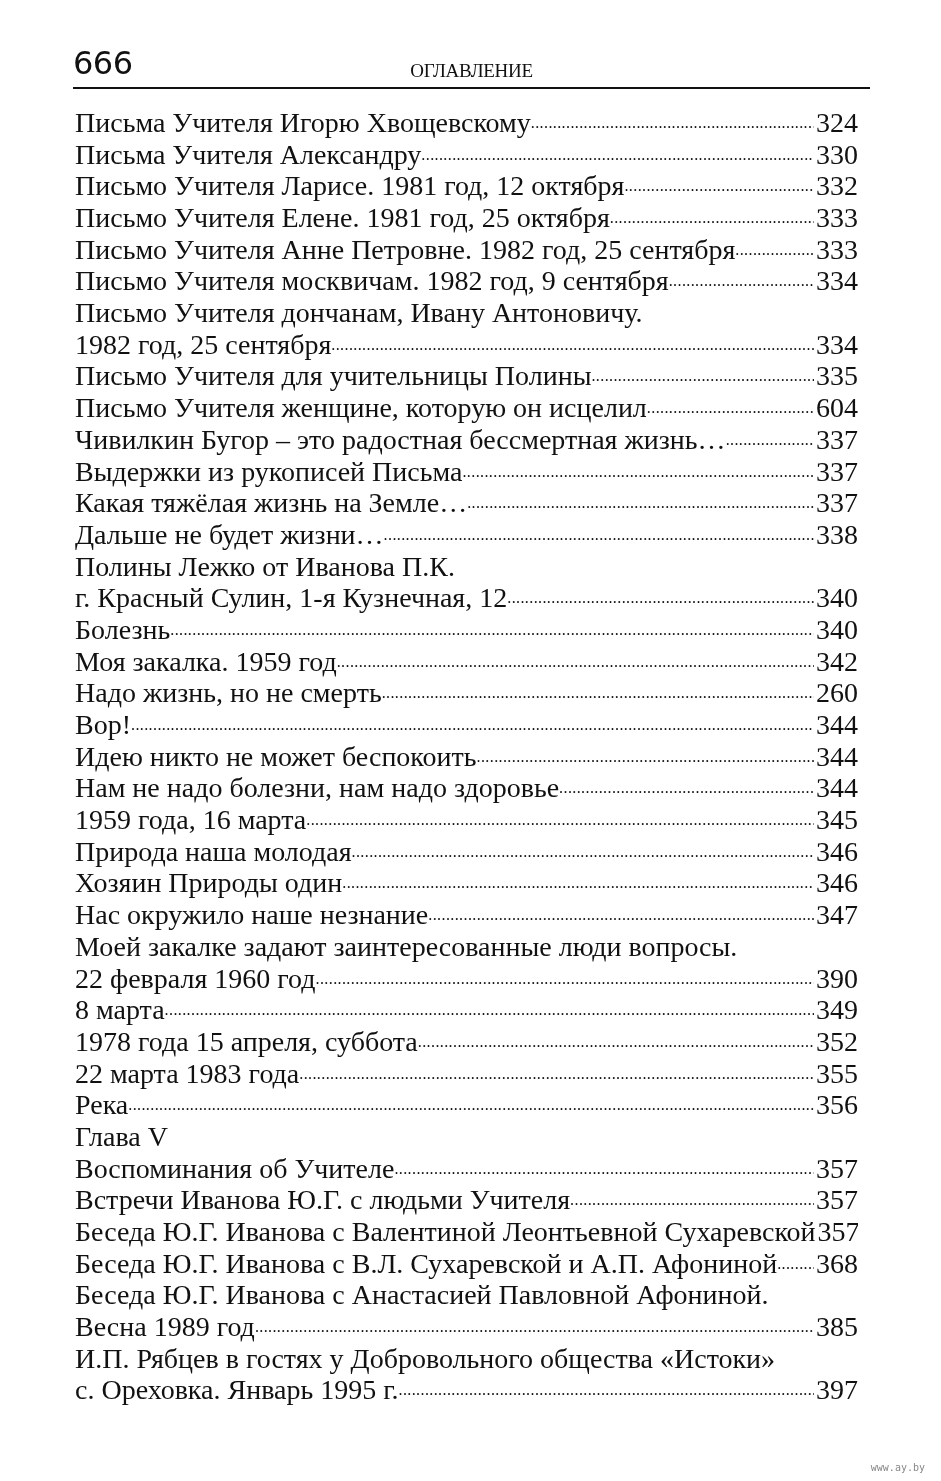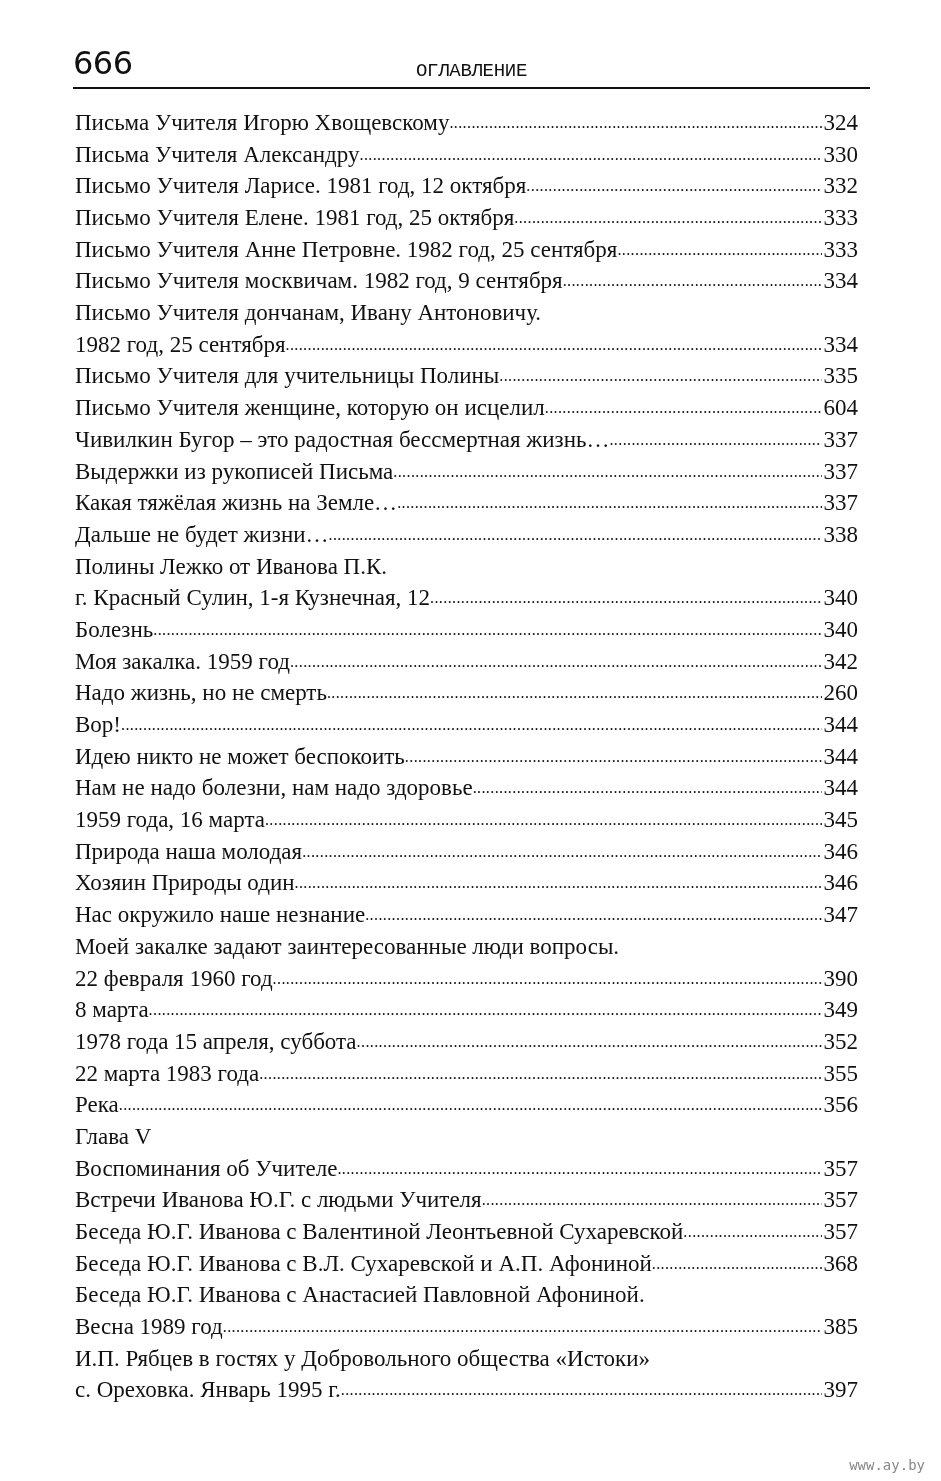--- a/index.html
+++ b/index.html
@@ -3,44 +3,44 @@
   <meta charset="utf-8">
   <style>
     html, body { margin: 0; padding: 0; background: #ffffff; }
     body { width: 941px; height: 1481px; position: relative; overflow: hidden; color: #111; }
     .page-number {
       position: absolute; left: 73px; top: 44px;
       font-family: "DejaVu Sans", sans-serif; font-size: 32px; letter-spacing: -0.5px;
     }
     .running-head {
       position: absolute; left: 73px; width: 797px; top: 60px; text-align: center;
-      font-family: Liberation Mono, monospace; font-size: 19px; letter-spacing: -0.3px;
+      font-family: Liberation Serif, serif; font-size: 19px; letter-spacing: -0.3px;
     }
     .head-rule {
       position: absolute; left: 73px; width: 797px; top: 87px; height: 0;
       border-top: 2px solid #111;
     }
     .toc { position: absolute; left: 75px; top: 107px; width: 783px; }
     .toc-row {
       height: 31.7px; display: flex; align-items: flex-end;
-      font-family: "Liberation Serif", serif; font-size: 23px; line-height: 31.7px;
+      font-family: "Liberation Serif", serif; font-size: 28px; line-height: 31.7px;
       white-space: nowrap; overflow: hidden;
     }
     .toc-title { flex: 0 0 auto; }
     .toc-leader {
       flex: 1 1 auto; overflow: hidden; position: relative; height: 31.7px;
     }
     .toc-leader::after {
       content: "................................................................................................................................................................................................................................................";
       position: absolute; left: 0; bottom: 0; white-space: nowrap; letter-spacing: 0.4px; font-size: 16px;
     }
     .toc-page { flex: 0 0 auto; padding-left: 2px; }
     .watermark {
       position: absolute; right: 16px; bottom: 8px;
-      font-family: "DejaVu Sans Mono", monospace; font-size: 14px; color: #888;
+      font-family: "DejaVu Sans Mono", monospace; font-size: 10px; color: #888;
     }
   </style>
 </head>
 <body>
 
 <div class="page-number">666</div>
 <div class="running-head">ОГЛАВЛЕНИЕ</div>
 <div class="head-rule"></div>
 
 <div class="toc" id="toc">

